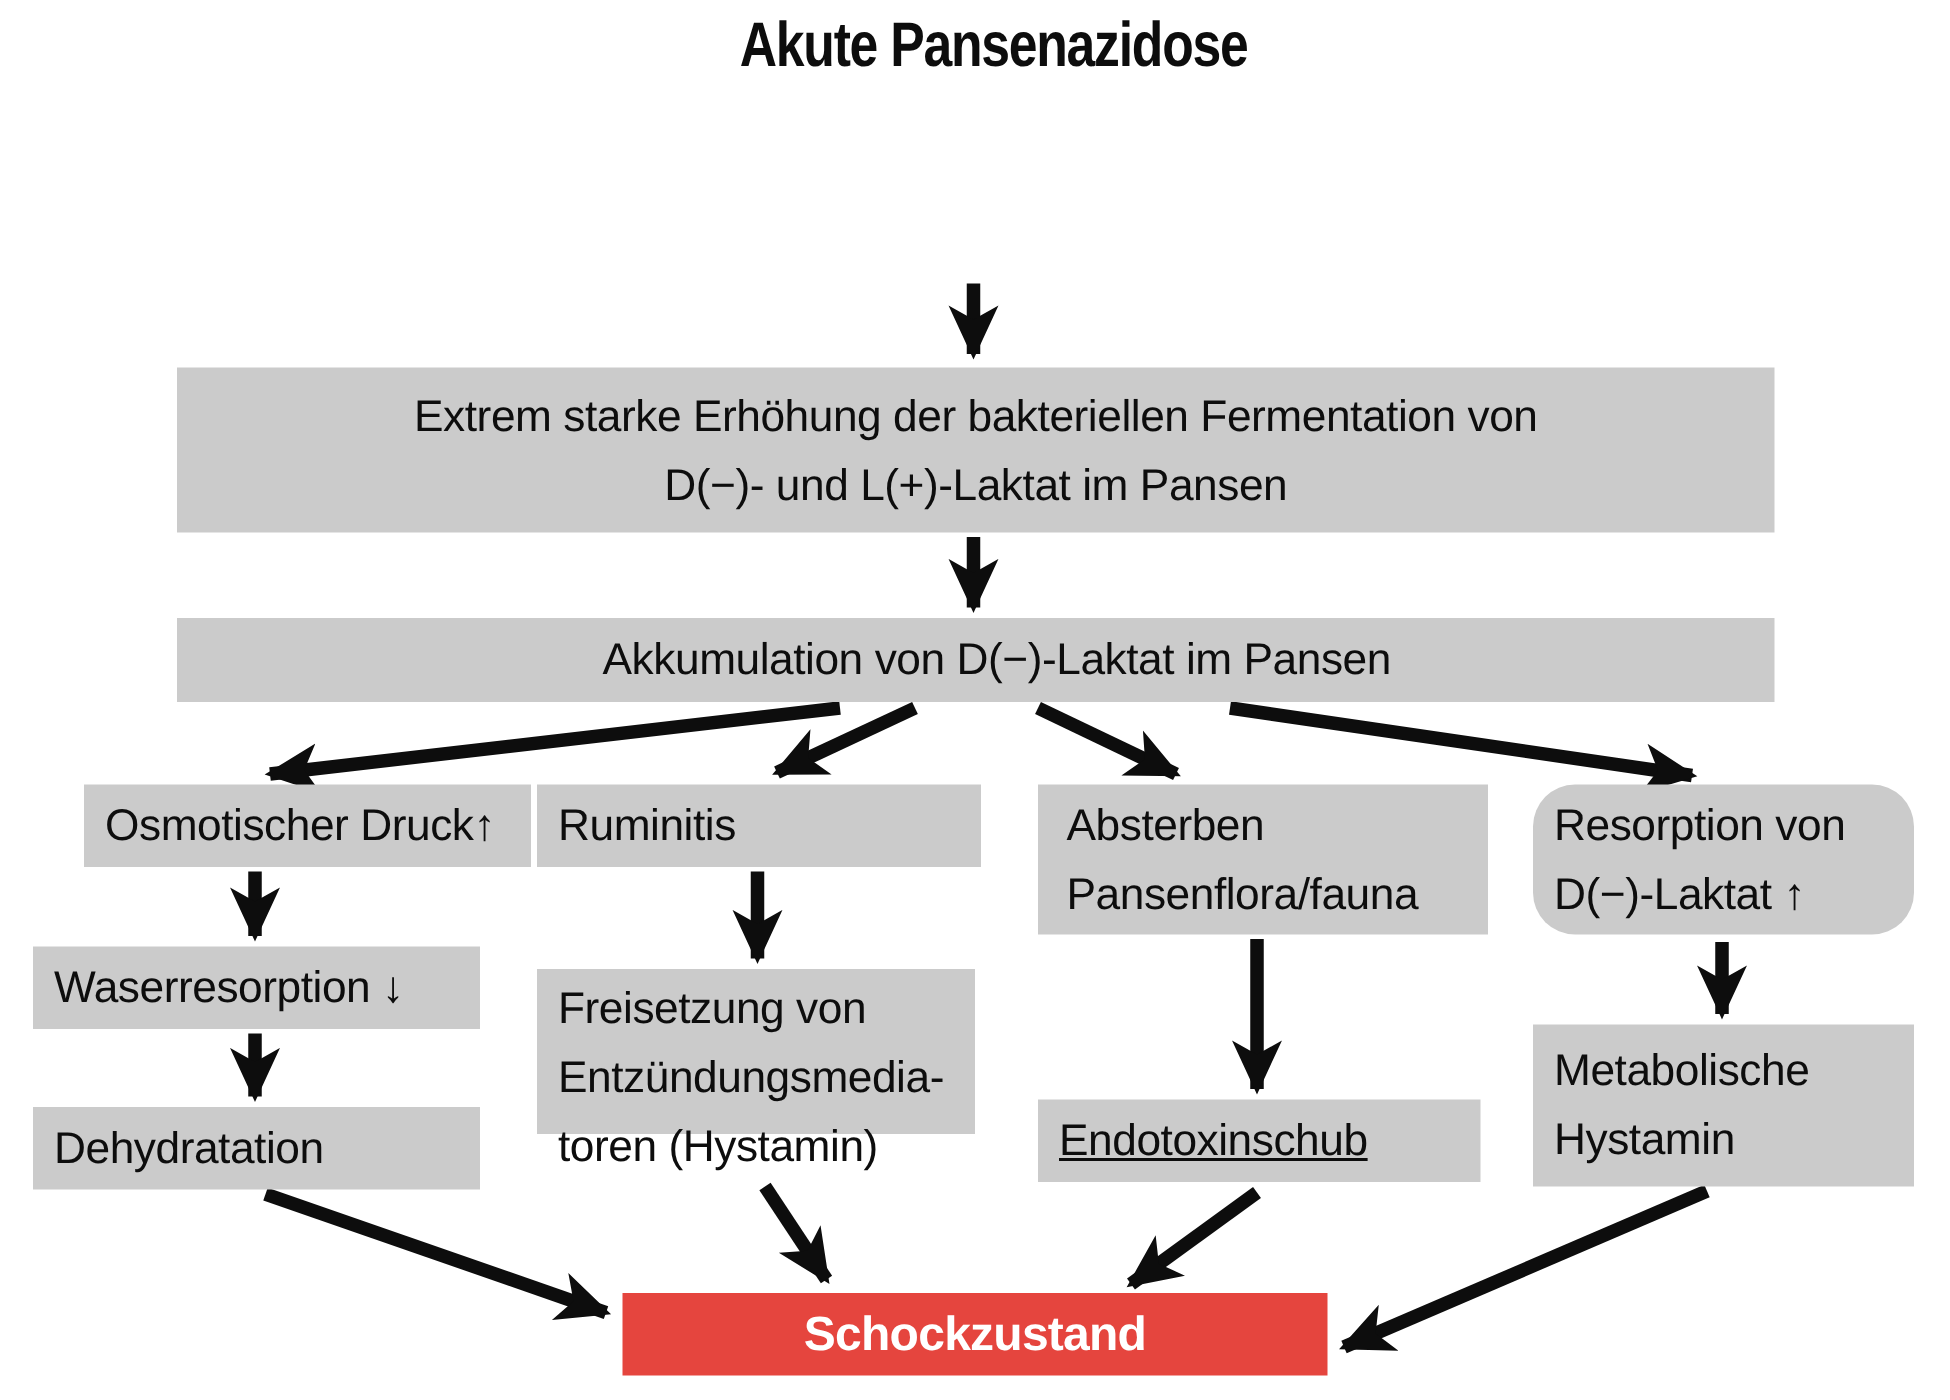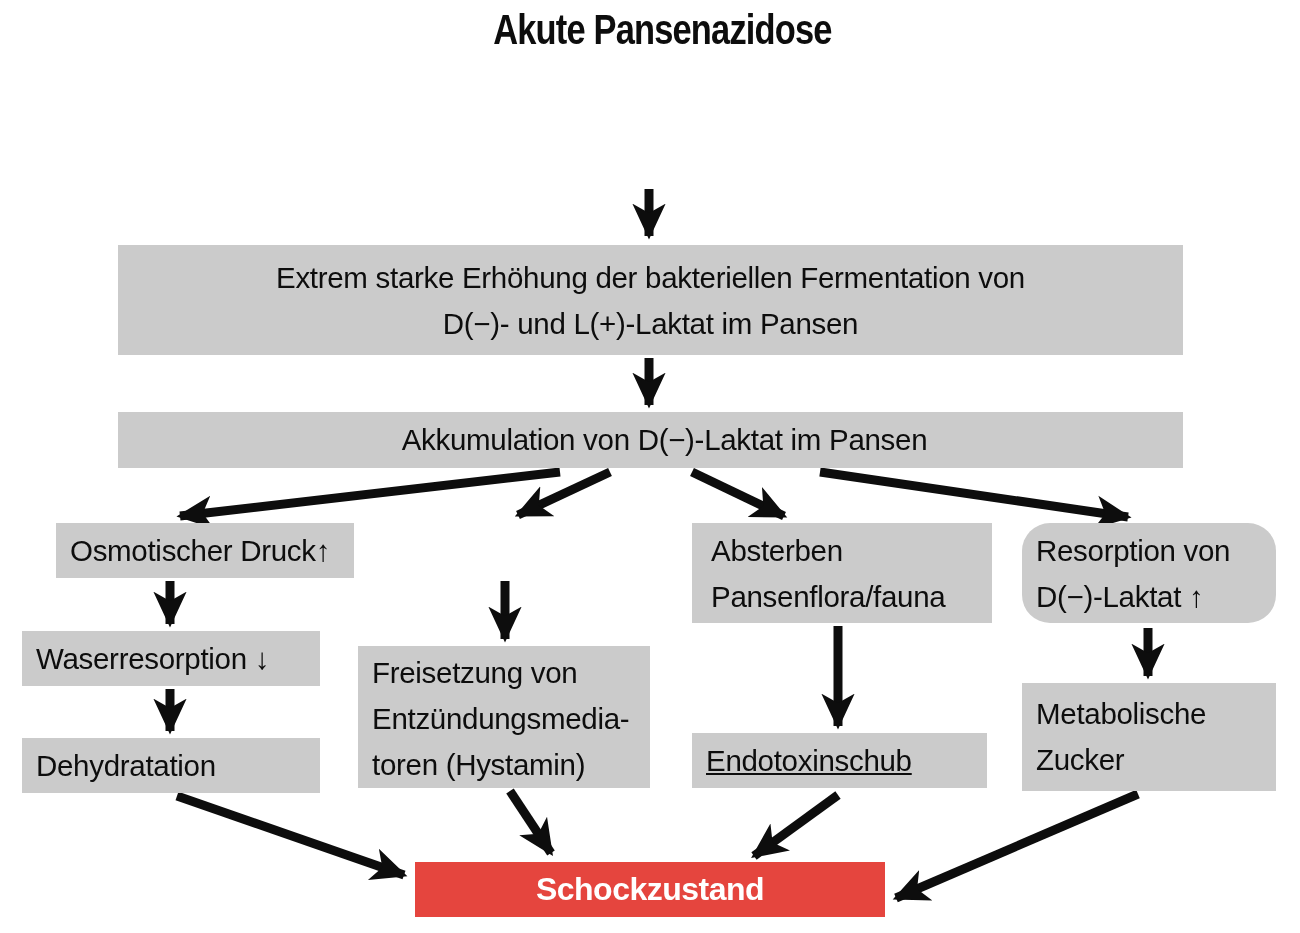--- a/index.html
+++ b/index.html
@@ -40,21 +40,21 @@
     box-sizing:border-box;
   }
   .center{text-align:center;}
   .leftpad{text-align:left;padding-left:14px;}
   
   .h110{height:110px;line-height:46px;padding-top:10px;}
   .h56{height:56px;line-height:56px;}
   .h55{height:55px;line-height:55px;}
   .h100{height:100px;line-height:46px;padding-top:5px;}
   .h108{height:108px;line-height:46px;padding-top:8px;}
-  .h142{height:142px;line-height:46px;padding-top:4px;}
+  .h142{height:110px;line-height:46px;padding-top:4px;}
   .shock{
     background:var(--accent-red);
     color:var(--shock-text);
     font-weight:700;
     font-size:32px;
     letter-spacing:-0.5px;
     text-align:center;
     height:55px;line-height:55px;
   }
   #arrows{position:absolute;left:0;top:0;width:1300px;height:933px;pointer-events:none;}
@@ -96,28 +96,29 @@
 
   <div class="node center h110" style="left:118px;top:245px;width:1065px;">Extrem starke Erhöhung der bakteriellen Fermentation von
 D(−)- und L(+)-Laktat im Pansen</div>
 
   <div class="node center h56" style="left:118px;top:412px;width:1065px;padding-left:28px;">Akkumulation von D(−)-Laktat im Pansen</div>
 
   <div class="node leftpad h55" style="left:22px;top:523px;width:298px;margin-left:34px;">Osmotischer Druck↑</div>
   <div class="node leftpad h55" style="left:22px;top:631px;width:298px;">Waserresorption ↓</div>
   <div class="node leftpad h55" style="left:22px;top:738px;width:298px;">Dehydratation</div>
 
+  <div class="node leftpad h55" style="left:358px;top:523px;width:296px;">Ruminitis</div>
   <div class="node leftpad h142" style="left:358px;top:646px;width:292px;">Freisetzung von
 Entzündungsmedia-
 toren (Hystamin)</div>
 
   <div class="node leftpad h100" style="left:692px;top:523px;width:300px;padding-left:19px;">Absterben
 Pansenflora/fauna</div>
   <div class="node leftpad h55" style="left:692px;top:733px;width:295px;text-decoration:underline;">Endotoxinschub</div>
 
   <div class="node leftpad h100" style="left:1022px;top:523px;width:254px;border-radius:28px;">Resorption von
 D(−)-Laktat ↑</div>
   <div class="node leftpad h108" style="left:1022px;top:683px;width:254px;">Metabolische
-Zucker</div>
+Hystamin</div>
 
   <div class="node shock" style="left:415px;top:862px;width:470px;">Schockzustand</div>
 
 </div>
 
 </body></html>

